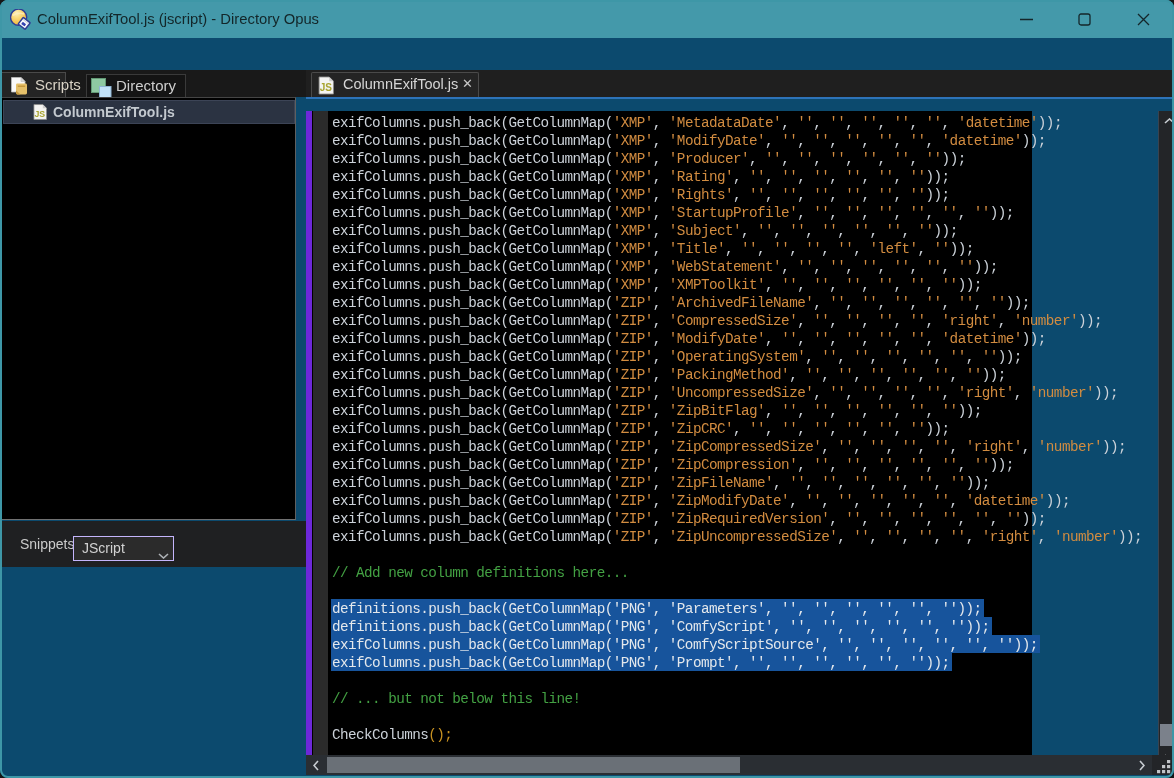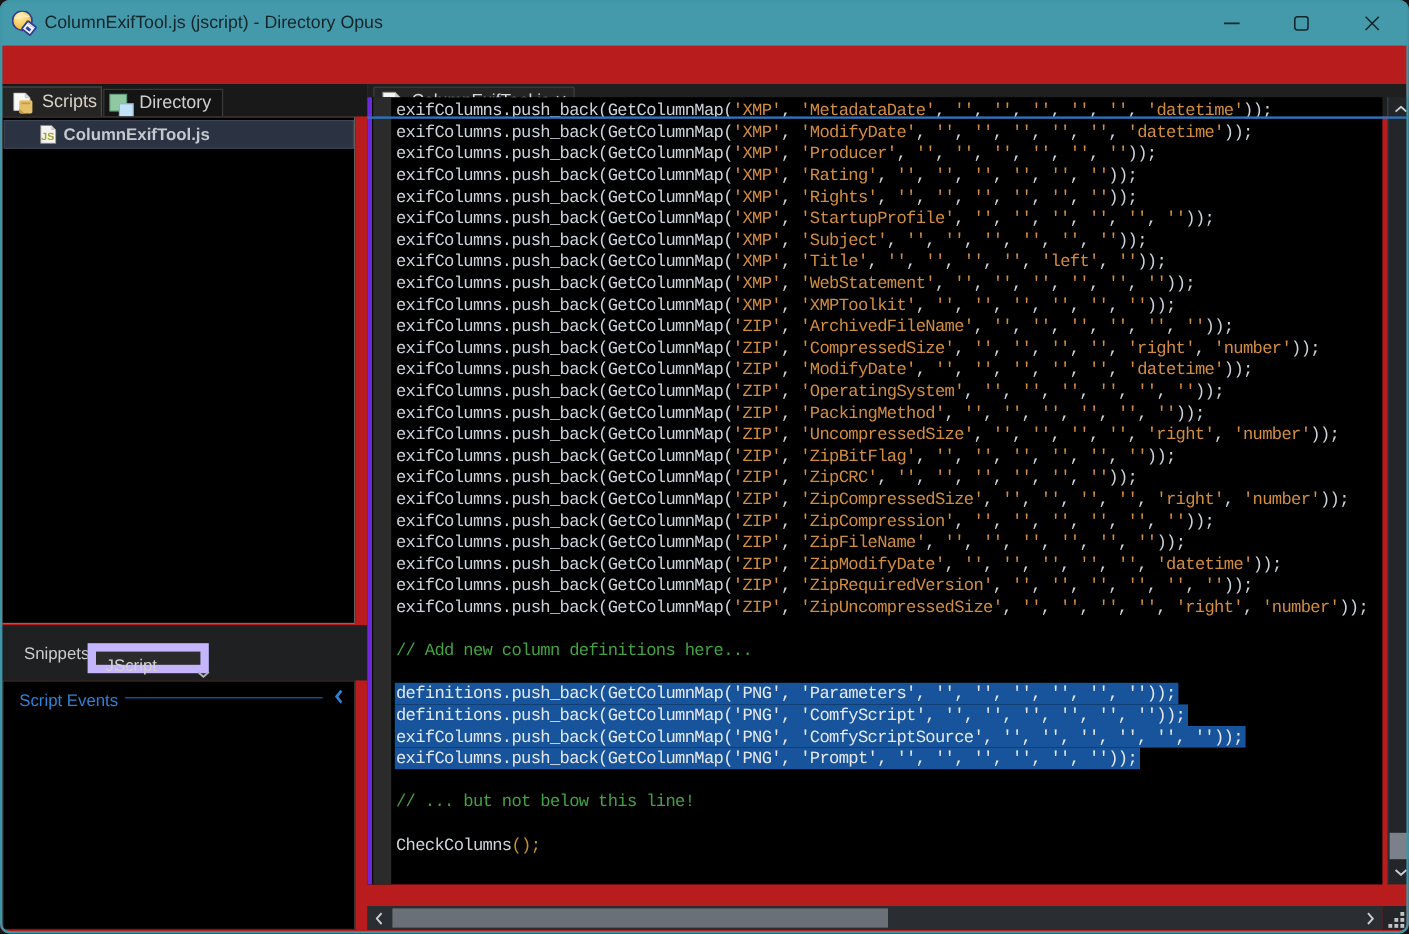--- a/index.html
+++ b/index.html
@@ -1,33 +1,33 @@
 <!DOCTYPE html>
 <html><head><meta charset="utf-8"><style>
 *{margin:0;padding:0;box-sizing:border-box}
 html,body{width:1174px;height:778px;background:#161616;font-family:"Liberation Sans",sans-serif;overflow:hidden}
 .abs{position:absolute}
-#win{position:absolute;left:0;top:0;width:1174px;height:778px;border-radius:8px;overflow:hidden;background:#b91c1c}
+#win{position:absolute;left:0;top:0;width:1174px;height:778px;border-radius:8px;overflow:hidden;background:#0c4a6e}
 #frame{position:absolute;left:0;top:0;width:1174px;height:778px;border-radius:8px;border:2px solid #3e97a7;pointer-events:none;z-index:90}
 #titlebar{position:absolute;left:0;top:0;width:1174px;height:38px;background:#4499aa}
 #title{position:absolute;left:37px;top:11px;font-size:14.8px;letter-spacing:0px;color:#132629}
 .wbtn{position:absolute;top:0;width:46px;height:38px;color:#14262a}
 #menubar{position:absolute;left:0;top:38px;width:1174px;height:32px;background:#1d1d1f;color:#e2e2e2;font-size:14px}
 .mi{position:absolute;top:8px}
 #lefttabs{position:absolute;left:0;top:70px;width:306px;height:27px;background:#191919}
 .ltab{position:absolute;font-size:15px}
 #tree{position:absolute;left:2px;top:97px;width:294px;height:423px;background:#000;border-top:1px solid #454545;border-right:1px solid #5f5f5f;border-bottom:1px solid #707070}
 #treesel{position:absolute;left:1px;top:2px;width:292px;height:24px;background:#2b3342;border:1px solid #3c4456}
 #midstrip{position:absolute;left:0;top:521px;width:306px;height:46px;background:#1f2022}
-#dropdown{position:absolute;left:73px;top:536px;width:101px;height:25px;background:#2b2b2b;border:7px solid #c4b5fd;color:#d2d2d2;font-size:14px}
+#dropdown{position:absolute;left:73px;top:536px;width:101px;height:25px;background:#2b2b2b;border:1px solid #c4b5fd;color:#d2d2d2;font-size:14px}
 #events{position:absolute;left:2px;top:567px;width:294px;height:208px;background:#000;border:1px solid #333}
 #rtabbar{position:absolute;left:306px;top:70px;width:866px;height:27px;background:#1f1f1f}
 #rtab{position:absolute;left:5px;top:2px;width:168px;height:25px;background:#242424;border:1px solid #4a4a4a;border-bottom:none;border-radius:2px 2px 0 0}
 #blueline{position:absolute;left:306px;top:97px;width:866px;height:2px;background:#2d73b9;z-index:5}
-#editor{position:absolute;left:306px;top:81px;width:846px;height:656px;background:#000;border-left:4px solid #6d28d9}
+#editor{position:absolute;left:306px;top:111px;width:726px;height:656px;background:#000;border-left:6px solid #6d28d9}
 #emargin{position:absolute;left:1px;top:0;width:15px;height:656px;background:#2b2b2b}
 #code{position:absolute;left:20px;top:2.9px;font-family:"Liberation Mono",monospace;font-size:14.3px;line-height:18px;letter-spacing:-0.56px;color:#ccd2d9;white-space:pre;z-index:2}
 #code .s{color:#d28c40}
 #code .c{color:#43a143}
 #code .w{color:#e4e8ec}
 #code .b{color:#c79121}
 .selbg{position:absolute;left:19px;height:18px;background:#17549c;z-index:1}
 #vsb{position:absolute;left:846px;top:0;width:20px;height:656px;background:#232528;border-left:1px solid #39434f}
 #vthumb{position:absolute;left:1px;top:613px;width:19px;height:22px;background:#7b818b}
 #hsb{position:absolute;left:306px;top:755px;width:846px;height:20px;background:#2a2e33}
@@ -66,21 +66,21 @@
         </svg>
       </div>
     <div class="wbtn ctr" style="left:1120px">
         <svg width="15" height="15" viewBox="0 0 15 15">
           <path d="M2 2 L13 13 M13 2 L2 13" stroke="#14262a" stroke-width="1.3"></path>
         </svg>
       </div>
   </div>
 
   <div id="lefttabs">
-    <div class="ltab" style="left:1px;top:2px;width:84px;height:25px;background:#242424;border:1px solid #4a4a4a;border-bottom:none;z-index:6">
+    <div class="ltab" style="left:1px;top:2px;width:65px;height:25px;background:#242424;border:1px solid #4a4a4a;border-bottom:none;z-index:6">
       <div class="abs" style="left:9px;top:4px"><svg width="18" height="19" viewBox="0 0 18 19">
 <path d="M0.5 0.5 h9.5 l4 4 v10.5 h-13.5 z" fill="#fafafa" stroke="#bdbdbd" stroke-width="0.8"></path>
 <path d="M10 0.5 l4 4 h-4 z" fill="#d8d8d8" stroke="#bdbdbd" stroke-width="0.6"></path>
 <rect x="5" y="6.5" width="11" height="11" rx="1.4" fill="#e5c06a"></rect>
 <path d="M5 13.5 l4.5 4 h-3.1 a1.4 1.4 0 0 1 -1.4 -1.4 z" fill="#c79a3e"></path>
 <path d="M6.8 9.2 h7.4" stroke="#c79a3e" stroke-width="1.4"></path>
 </svg></div>
       <div class="abs" style="left:33px;top:3px;color:#d9d3c6">Scripts</div>
     </div>
     <div class="ltab" style="left:86px;top:4px;width:100px;height:23px;background:#141414;border:1px solid #3a3a3a;border-bottom:none">
@@ -106,27 +106,20 @@
   <div id="midstrip">
     <div class="abs" style="left:20px;top:15px;font-size:14px;color:#cbcbcb">Snippets:</div>
   </div>
   <div id="dropdown">
     <div class="abs" style="left:8px;top:3px">JScript</div>
     <div class="abs" style="left:84px;top:9px"><svg width="11" height="6" viewBox="0 0 11 6">
           <polyline points="1,1 5.5,5 10,1" fill="none" stroke="#aeb2b6" stroke-width="1.6"></polyline>
         </svg></div>
   </div>
 
-  <div id="events">
-    <div class="abs" style="left:13px;top:7px;font-size:14px;color:#2d82d8">Script Events</div>
-    <div class="abs" style="left:101px;top:13px;width:165px;height:1px;background:#1b5fae"></div>
-    <div class="abs" style="left:276px;top:6px"><svg width="7" height="13" viewBox="0 0 7 13">
-          <polyline points="5.5,1.5 1.5,6.5 5.5,11.5" fill="none" stroke="#2d82d8" stroke-width="2.2"></polyline>
-        </svg></div>
-  </div>
 
   <div id="rtabbar">
     <div id="rtab">
       <div class="abs" style="left:6px;top:3px"><svg width="16" height="19" viewBox="0 0 15 17">
 <path d="M1 0.5 h9.5 l4 4 v12 h-13.5 z" fill="#f4f4f2" stroke="#8a8a88" stroke-width="0.8"></path>
 <path d="M10.5 0.5 l4 4 h-4 z" fill="#cccccc"></path>
 <text x="7.3" y="13.4" font-family="Liberation Sans" font-weight="bold" font-size="9.4" fill="#a8a430" text-anchor="middle">JS</text>
 </svg></div>
       <div class="abs" style="left:31px;top:3px;font-size:14.5px;color:#d6d6d6">ColumnExifTool.js</div>
       <div class="abs" style="left:150px;top:3px;color:#c8c8c8;font-size:13px">✕</div>

